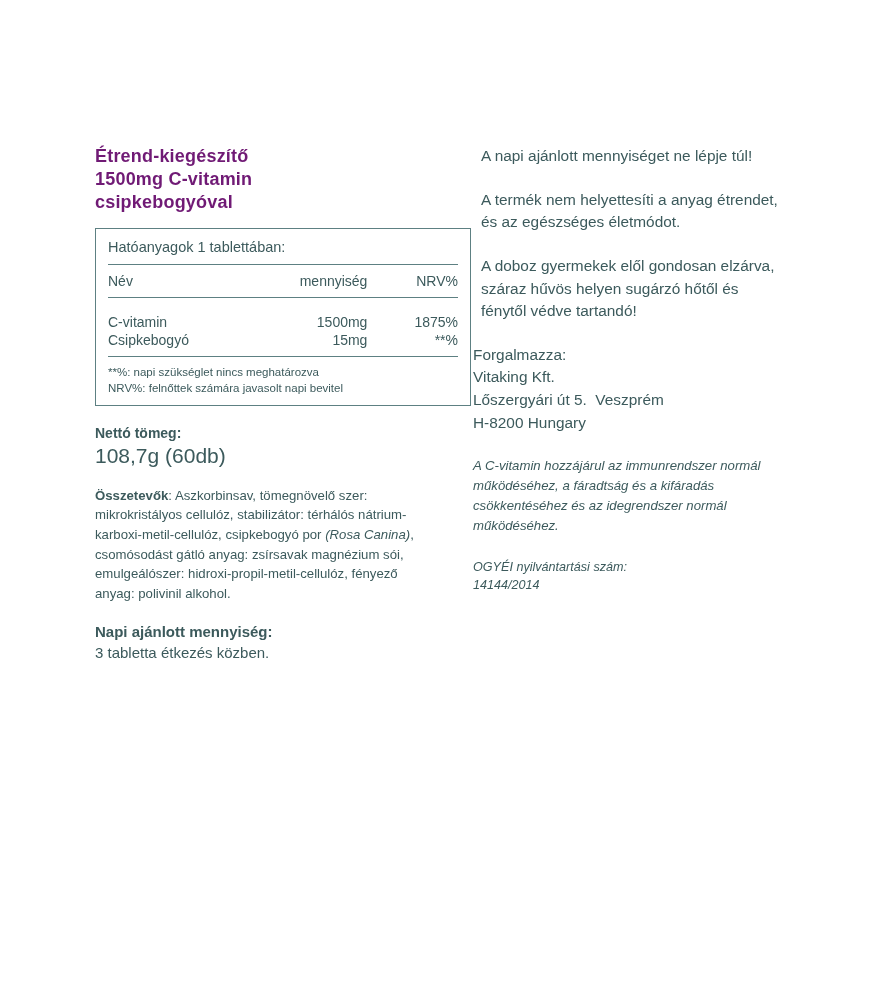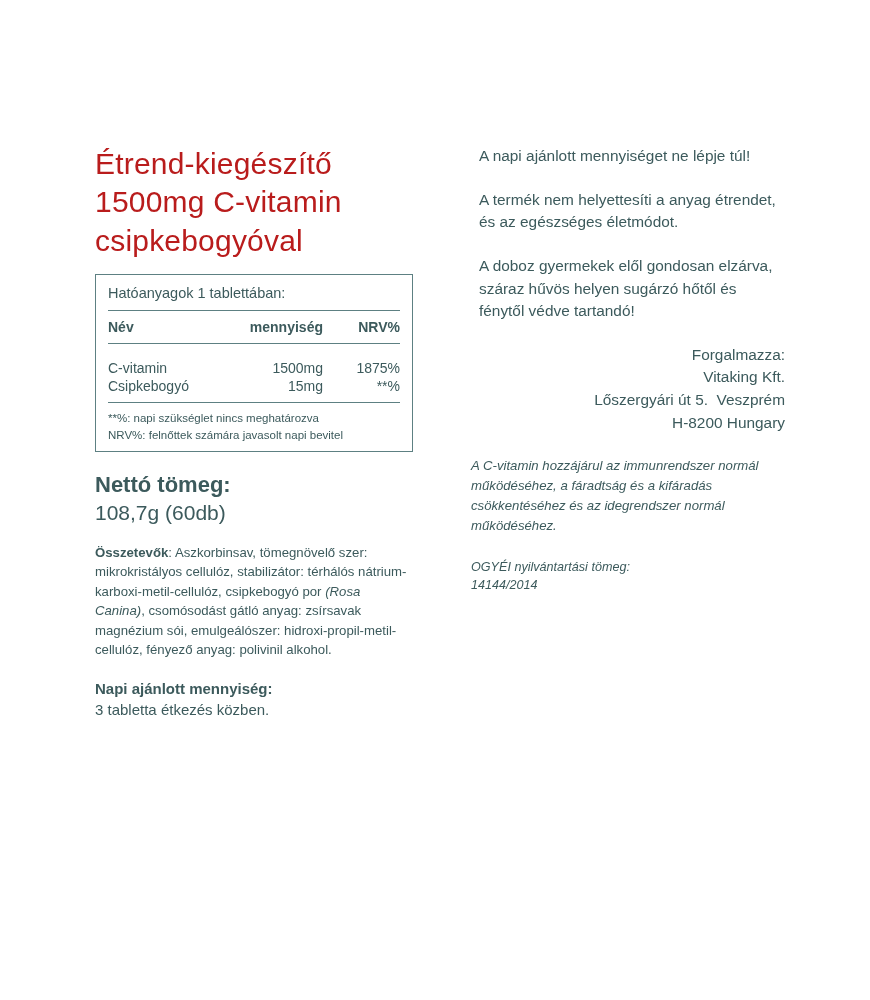--- a/index.html
+++ b/index.html
@@ -31,49 +31,49 @@
   .col-left {
     width: 320px;
   }
   .col-right {
     width: 318px;
   }
 
   
   h1.title {
     margin: 0 0 14px 0;
-    font-size: 30px;
+    font-size: 18px;
     line-height: 1.28;
-    font-weight: normal;
-    color: #b91c1c;
+    font-weight: bold;
+    color: #701a75;
     letter-spacing: 0.2px;
   }
   h1.title span {
     display: block;
   }
 
   .nutri-box {
     border: 1px solid #5d8082;
     box-sizing: border-box;
-    width: 318px;
+    width: 376px;
     padding: 10px 12px 8px 12px;
     margin: 0 0 18px 0;
   }
   .nutri-heading {
     font-size: 14.5px;
     padding-bottom: 9px;
     border-bottom: 1px solid #5d8082;
   }
   .nutri-table {
     width: 100%;
     border-collapse: collapse;
     font-size: 14px;
   }
   .nutri-table th {
-    font-weight: bold;
+    font-weight: normal;
     text-align: left;
     padding: 8px 0 8px 0;
     border-bottom: 1px solid #5d8082;
   }
   .nutri-table th.c-amount,
   .nutri-table td.c-amount {
     text-align: right;
     padding-right: 18px;
   }
   .nutri-table th.c-nrv,
@@ -91,21 +91,21 @@
     border-bottom: 1px solid #5d8082;
   }
   .nutri-notes {
     font-size: 11.5px;
     line-height: 1.42;
     padding-top: 7px;
   }
 
   h2.net-weight {
     margin: 0;
-    font-size: 22px;
+    font-size: 14px;
     line-height: 1.32;
     font-weight: bold;
   }
   .net-weight-value {
     font-size: 21px;
     line-height: 1.32;
     font-weight: normal;
     margin: 0 0 16px 0;
   }
 
@@ -141,21 +141,20 @@
     line-height: 1.47;
     margin: 0 0 21px 8px;
   }
   .rp:last-child {
     margin-bottom: 0;
   }
   .addr {
     font-size: 15.4px;
     line-height: 1.47;
     margin: 0 0 22px 0;
-    text-align: right;
   }
   .addr div {
     white-space: pre;
   }
   .claim {
     font-size: 13.2px;
     line-height: 1.5;
     font-style: italic;
     margin: 0 0 22px 0;
   }
@@ -226,19 +225,19 @@
       <div class="addr">
         <div>Forgalmazza:</div>
         <div>Vitaking Kft.</div>
         <div>Lőszergyári út 5.  Veszprém</div>
         <div>H-8200 Hungary</div>
       </div>
 
       <p class="claim">A C-vitamin hozzájárul az immunrendszer normál működéséhez, a fáradtság és a kifáradás csökkentéséhez és az idegrendszer normál működéséhez.</p>
 
       <div class="reg">
-        <div>OGYÉI nyilvántartási tömeg:</div>
+        <div>OGYÉI nyilvántartási szám:</div>
         <div>14144/2014</div>
       </div>
     </div>
 
   </div>
 </div>
 
 </body></html>

